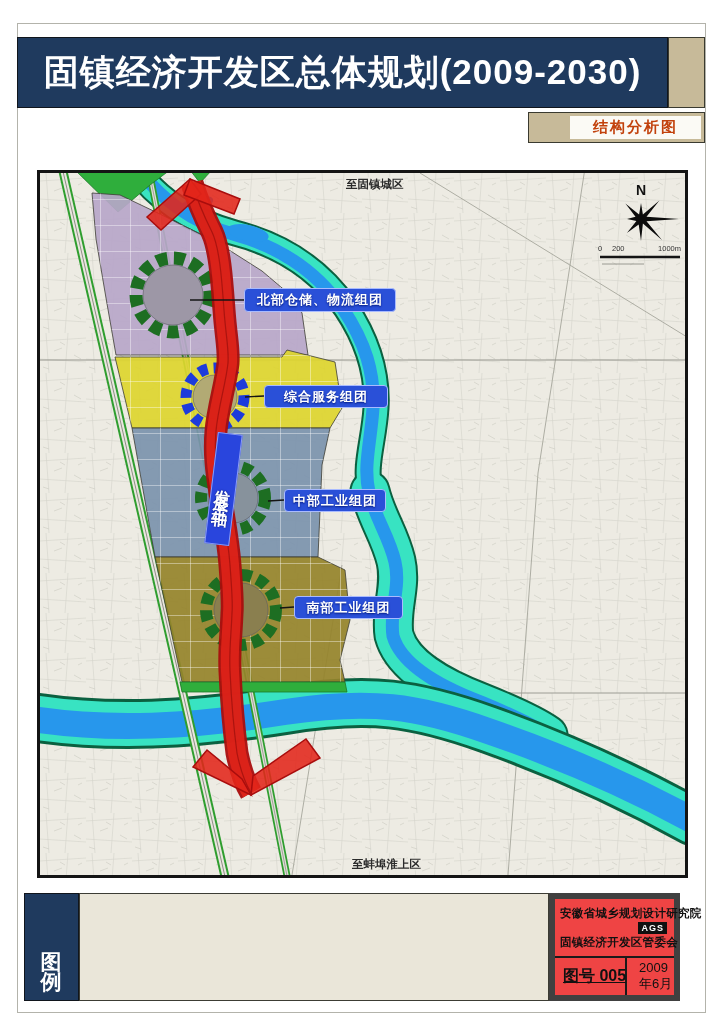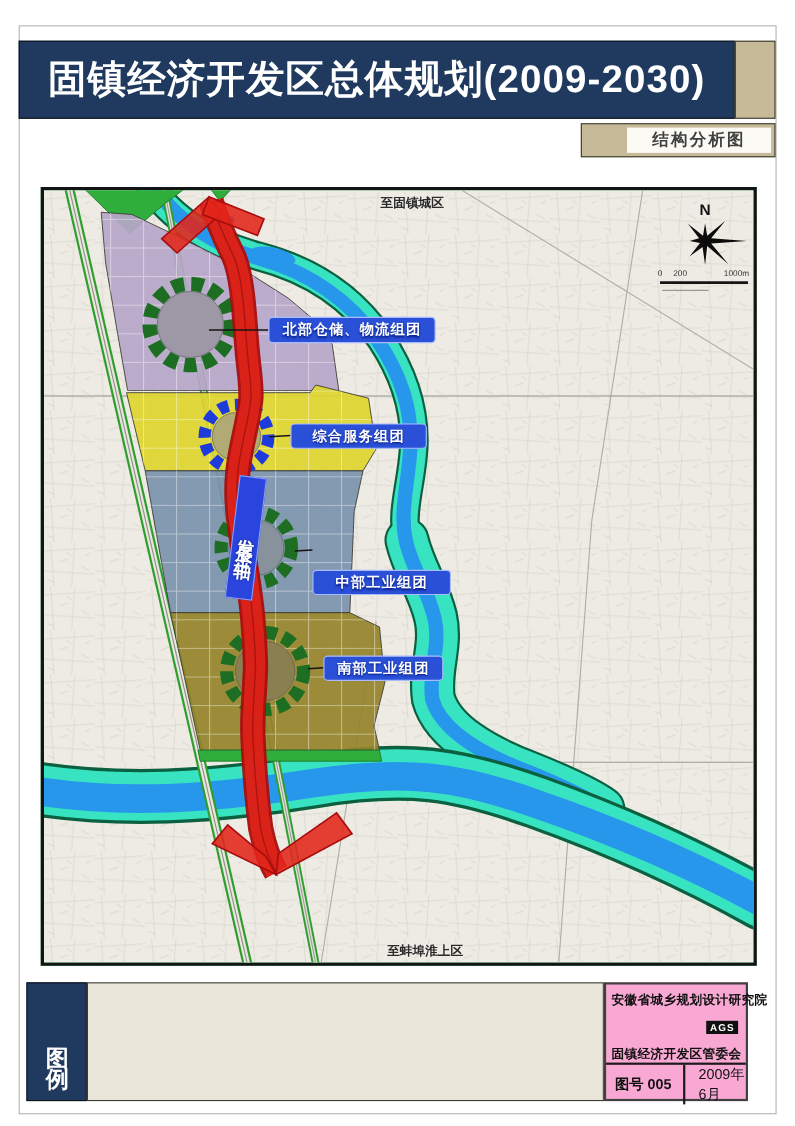--- a/index.html
+++ b/index.html
@@ -16,21 +16,21 @@
 
   .title-bar{position:absolute;left:17px;top:37px;width:651px;height:71px;background:var(--navy);
              border:1px solid #10151c;box-sizing:border-box;display:flex;align-items:center;justify-content:center;
              color:#fff;font-size:35px;font-weight:bold;letter-spacing:1px;white-space:nowrap;}
   .title-corner{position:absolute;left:668px;top:37px;width:37px;height:71px;background:var(--tan);
              border:1px solid #3a3a30;box-sizing:border-box;}
   .subtitle-box{position:absolute;left:528px;top:112px;width:177px;height:31px;background:var(--tan);
              border:1px solid #3a3a30;box-sizing:border-box;}
   .subtitle-inner{position:absolute;left:41px;top:3px;right:3px;bottom:3px;background:#fbfaf5;
              display:flex;align-items:center;justify-content:center;font-size:15px;font-weight:bold;
-             color:#404040;letter-spacing:2px;}
+             color:#c2410c;letter-spacing:2px;}
 
   .map-frame{position:absolute;left:37px;top:170px;width:645px;height:702px;border:3px solid #141414;
              background:#86efac;}
   .map-svg{display:block;}
 
   .axis-banner{position:absolute;left:211px;top:433px;width:25px;height:112px;background:#2945dd;
              border:1px solid #8c9df5;color:#fff;transform:rotate(7deg);
              writing-mode:vertical-rl;text-orientation:upright;font-size:16px;font-weight:bold;
              letter-spacing:7px;line-height:23px;text-align:center;box-sizing:border-box;padding-top:4px;
              text-shadow:0 0 2px #001170;}
@@ -38,29 +38,29 @@
   .cluster-label{position:absolute;background:var(--label-blue);border:1px solid #a9bbff;border-radius:4px;
              color:#fff;font-size:13px;font-weight:bold;display:flex;align-items:center;justify-content:center;
              letter-spacing:1px;text-shadow:0 1px 2px #00177a;box-sizing:border-box;white-space:nowrap;}
 
   .footer-legend{position:absolute;left:24px;top:893px;width:55px;height:108px;background:var(--navy);
              border:1px solid #10151c;box-sizing:border-box;color:#fff;
              writing-mode:vertical-rl;text-orientation:upright;font-size:21px;font-weight:bold;
              letter-spacing:18px;line-height:53px;text-align:center;padding-top:14px;}
   .footer-panel{position:absolute;left:79px;top:893px;width:470px;height:108px;background:#eae6d9;
              border:1px solid #3c3c34;box-sizing:border-box;}
-  .title-block{position:absolute;left:549px;top:893px;width:131px;height:108px;background:#f9a8d4;
-             border:2px solid #404040;box-sizing:border-box;display:flex;flex-direction:column;}
+  .title-block{position:absolute;left:549px;top:893px;width:131px;height:108px;background:#ef4444;
+             border:6px solid #404040;box-sizing:border-box;display:flex;flex-direction:column;}
   .tb-top{flex:1;padding:7px 5px 0;border-bottom:2px solid #1a1a1a;}
   .tb-org{font-size:11.5px;font-weight:bold;color:#111;letter-spacing:0.3px;white-space:nowrap;}
-  .tb-badge-row{display:flex;justify-content:flex-end;margin:11px 2px;}
+  .tb-badge-row{display:flex;justify-content:flex-end;margin:1px 2px;}
   .tb-badge{background:#101010;color:#fff;font-size:9px;font-weight:bold;padding:1px 3px;letter-spacing:1px;}
   .tb-bottom{height:37px;display:flex;}
   .tb-sheet{width:72px;border-right:2px solid #1a1a1a;display:flex;align-items:center;padding-left:8px;
-             font-size:13px;font-weight:bold;box-sizing:border-box;color:#111;white-space:nowrap;}
+             font-size:16px;font-weight:bold;box-sizing:border-box;color:#111;white-space:nowrap;text-decoration:underline;}
   .tb-date{flex:1;display:flex;align-items:center;justify-content:center;font-size:13px;font-weight:normal;color:#111;margin-left:12px;}
 </style>
 </head>
 <body>
 
 <div class="page">
   <div class="sheet-border"></div>
 
   <div class="title-bar">固镇经济开发区总体规划(2009-2030)</div>
   <div class="title-corner"></div>
@@ -190,21 +190,21 @@
         <text x="572" y="78" font-size="7.5" fill="#333" font-family="Liberation Sans, sans-serif">200</text>
         <text x="641" y="78" font-size="7.5" fill="#333" text-anchor="end" font-family="Liberation Sans, sans-serif">1000m</text>
       </g>
     </svg>
   </div>
 
   <div class="axis-banner">发展主轴</div>
 
   <div class="cluster-label" style="left:244px;top:288px;width:152px;height:24px;">北部仓储、物流组团</div>
   <div class="cluster-label" style="left:264px;top:385px;width:124px;height:23px;font-family:Liberation Mono, monospace;">综合服务组团</div>
-  <div class="cluster-label" style="left:284px;top:518px;width:126px;height:23px;text-align:center;">中部工业组团</div>
+  <div class="cluster-label" style="left:284px;top:489px;width:102px;height:23px;text-align:center;">中部工业组团</div>
   <div class="cluster-label" style="left:294px;top:596px;width:109px;height:23px;">南部工业组团</div>
 
   <div class="footer-legend">图例</div>
   <div class="footer-panel"></div>
 
   <div class="title-block">
     <div class="tb-top">
       <div class="tb-org">安徽省城乡规划设计研究院</div>
       <div class="tb-badge-row">
         <span class="tb-badge">AGS</span>

